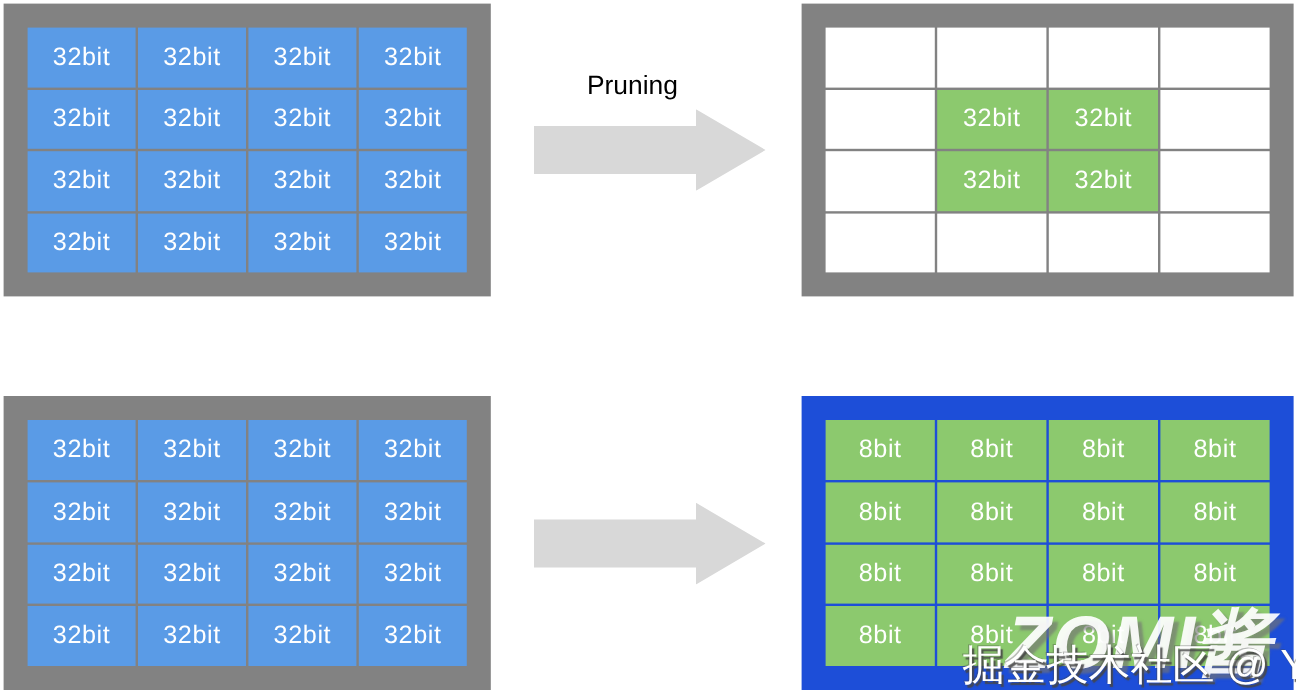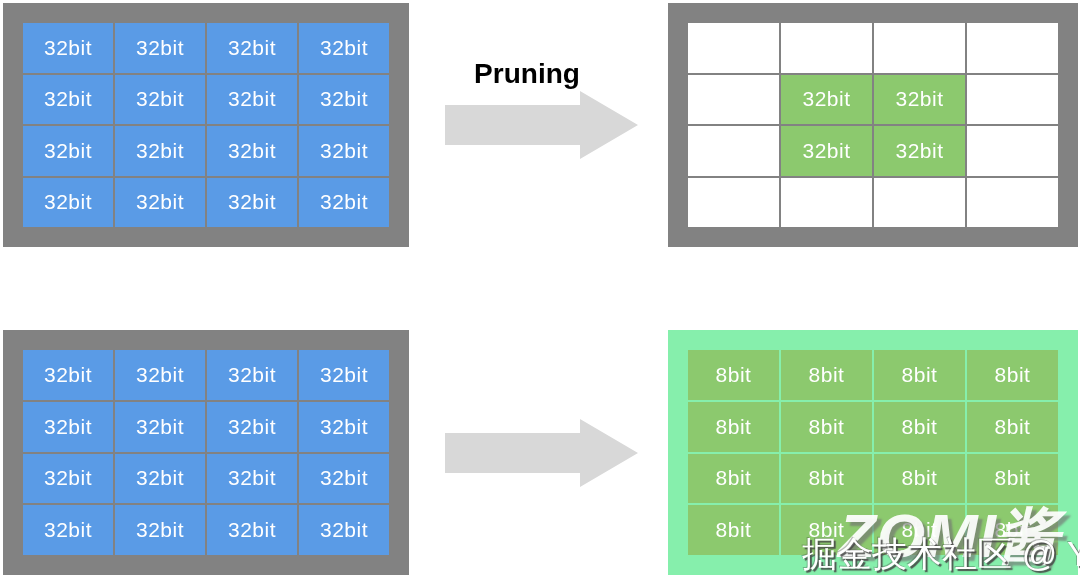--- a/index.html
+++ b/index.html
@@ -36,22 +36,22 @@
   #grid-dense-top    { left: 3px;   top: 3px;   width: 406px; height: 244px; }
   #grid-pruned       { left: 668px; top: 3px;   width: 410px; height: 244px; }
   #grid-dense-bottom { left: 3px;   top: 330px; width: 406px; height: 245px; }
   #grid-quantized    { left: 668px; top: 330px; width: 410px; height: 245px; }
 
   .process-label {
     position: absolute;
     left: 397px;
     width: 260px;
     text-align: center;
-    font-size: 28px;
-    font-weight: bold;
+    font-size: 22px;
+    font-weight: normal;
     color: #000000;
     white-space: nowrap;
   }
   #pruning-label      { top: 58px; }
   #quantization-label { top: 384px; }
 
   .arrow {
     position: absolute;
     width: 193px;
     height: 68px;
@@ -148,21 +148,21 @@
       <div class="cell" style="background: rgb(90, 155, 230);">32bit</div>
       <div class="cell" style="background: rgb(90, 155, 230);">32bit</div>
       <div class="cell" style="background: rgb(90, 155, 230);">32bit</div>
     </div>
 
 
   <svg id="quantization-arrow" class="arrow" viewBox="0 0 193 68">
     <polygon class="arrow-shape" points="0,14 135,14 135,0 193,34 135,68 135,54 0,54" fill="#d8d8d8"></polygon>
   </svg>
 
-  <div id="grid-quantized" class="grid" style="background: #86efac;">
+  <div id="grid-quantized" class="grid" style="background: #1d4ed8;">
       <div class="cell" style="background: rgb(140, 201, 110);">8bit</div>
       <div class="cell" style="background: rgb(140, 201, 110);">8bit</div>
       <div class="cell" style="background: rgb(140, 201, 110);">8bit</div>
       <div class="cell" style="background: rgb(140, 201, 110);">8bit</div>
       <div class="cell" style="background: rgb(140, 201, 110);">8bit</div>
       <div class="cell" style="background: rgb(140, 201, 110);">8bit</div>
       <div class="cell" style="background: rgb(140, 201, 110);">8bit</div>
       <div class="cell" style="background: rgb(140, 201, 110);">8bit</div>
       <div class="cell" style="background: rgb(140, 201, 110);">8bit</div>
       <div class="cell" style="background: rgb(140, 201, 110);">8bit</div>

